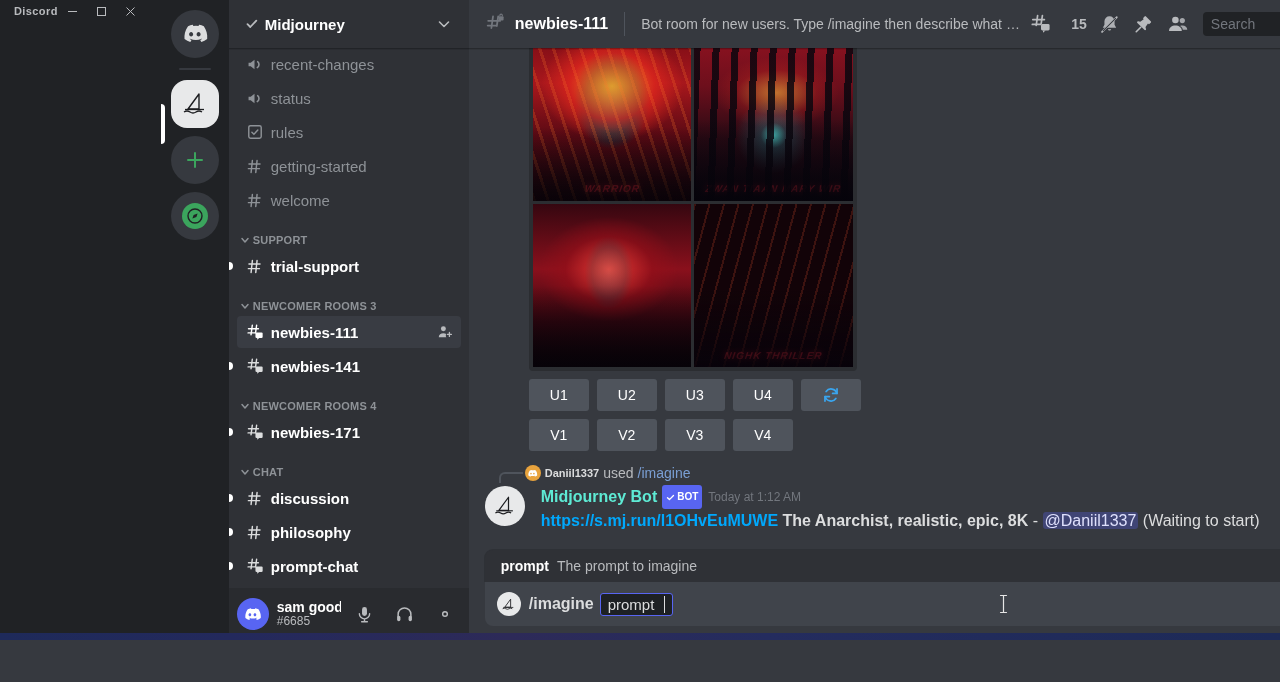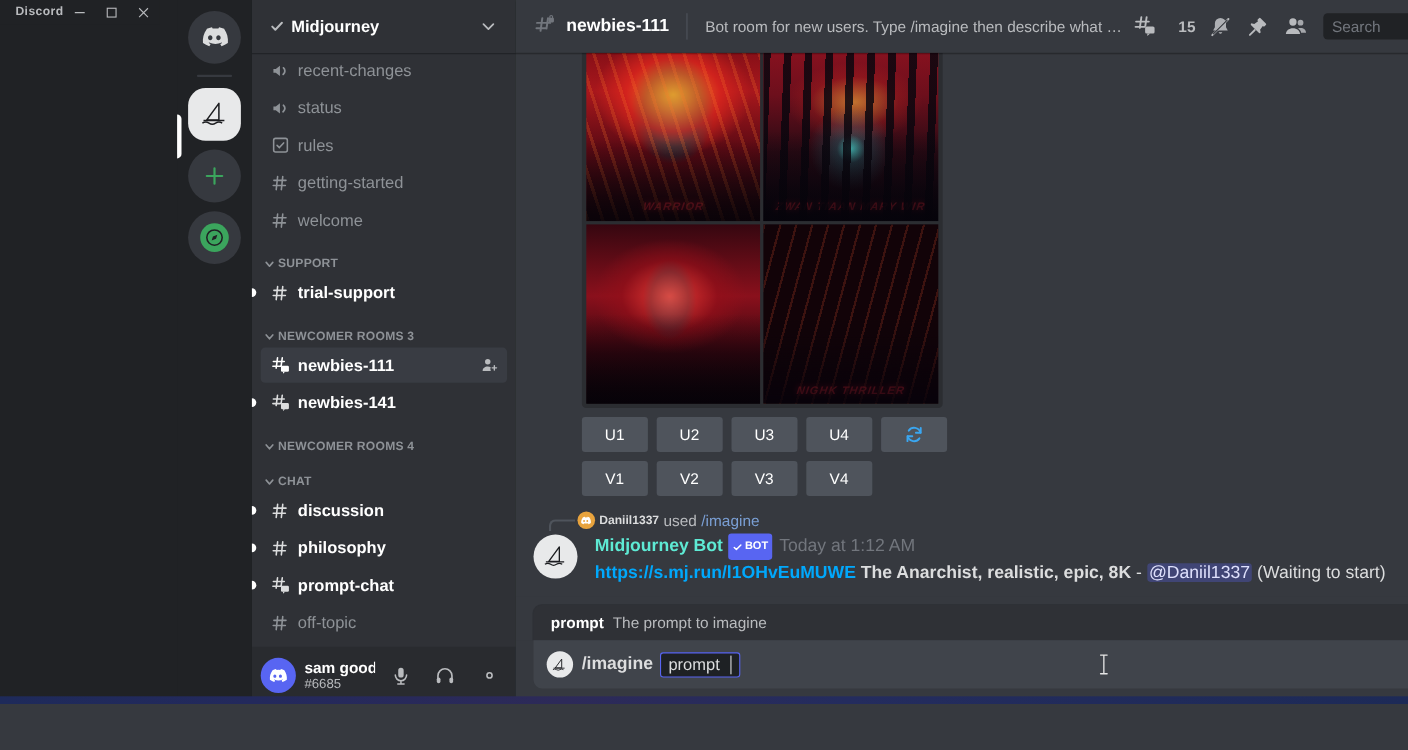--- a/index.html
+++ b/index.html
@@ -225,21 +225,21 @@
     display:flex; align-items:center; justify-content:center; margin-right:16px; margin-top:1px;
   }
   .msg-body { flex:1; min-width:0; }
   .msg-head { display:flex; align-items:center; gap:0; line-height:1.375rem; }
   .msg-author { font-size:16px; font-weight:600; color:#5eead4; }
   .bot-tag {
     background:#5865f2; color:#fff; font-size:10px; font-weight:600;
     border-radius:3px; padding:1px 4px; margin-left:5px; display:inline-flex;
     align-items:center; gap:2px; position:relative; top:0;
   }
-  .msg-time { font-size:16px; color:#72767d; margin-left:6px; }
+  .msg-time { font-size:12px; color:#72767d; margin-left:6px; }
   .msg-text { font-size:16px; line-height:1.375rem; color:#dcddde; margin-top:1px; word-wrap:break-word; }
   .msg-link { color:#00a8fc; font-weight:600; }
   .msg-bold { font-weight:600; color:#dcddde; }
   .mention { background:rgba(88,101,242,.3); color:#dee0fc; border-radius:3px; padding:0 2px; font-weight:500; }
   .msg-note { color:#dcddde; }
 
   
   .cmdbar {
     margin:8px 16px 0 16px; background:#2f3136; border-radius:8px 8px 0 0;
     padding:8px 16px; display:flex; align-items:center; gap:8px;
@@ -466,20 +466,31 @@
           <span class="cname">newbies-141</span>
         </div>
 
         <div class="chan-cat">
           <span class="catchev">
             <svg class="svgw" width="12" height="12" viewBox="0 0 12 12">
                 <path d="M3 4.5L6 8l3-3.5" fill="none" stroke="currentColor" stroke-width="1.5" stroke-linecap="round" stroke-linejoin="round"></path>
               </svg>
           </span>
           <span>NEWCOMER ROOMS 4</span>
+        </div>
+        <div class="chan unread">
+          <span class="unread-dot"></span>
+          <span class="cicon">
+            <svg class="svgw" width="18" height="18" viewBox="0 0 20 20">
+                <path d="M7 2.5L5.6 13M11.8 2.5L10.6 11M2.8 6.3h11M2.3 11h7.5" stroke="currentColor" stroke-width="1.6" stroke-linecap="round"></path>
+                <rect x="10.5" y="10.5" width="8" height="6.2" rx="1.3" fill="currentColor"></rect>
+                <path d="M12.5 16.7L12.5 18.6 14.6 16.7z" fill="currentColor"></path>
+              </svg>
+          </span>
+          <span class="cname">newbies-171</span>
         </div>
 
         <div class="chan-cat">
           <span class="catchev">
             <svg class="svgw" width="12" height="12" viewBox="0 0 12 12">
                 <path d="M3 4.5L6 8l3-3.5" fill="none" stroke="currentColor" stroke-width="1.5" stroke-linecap="round" stroke-linejoin="round"></path>
               </svg>
           </span>
           <span>CHAT</span>
         </div>

